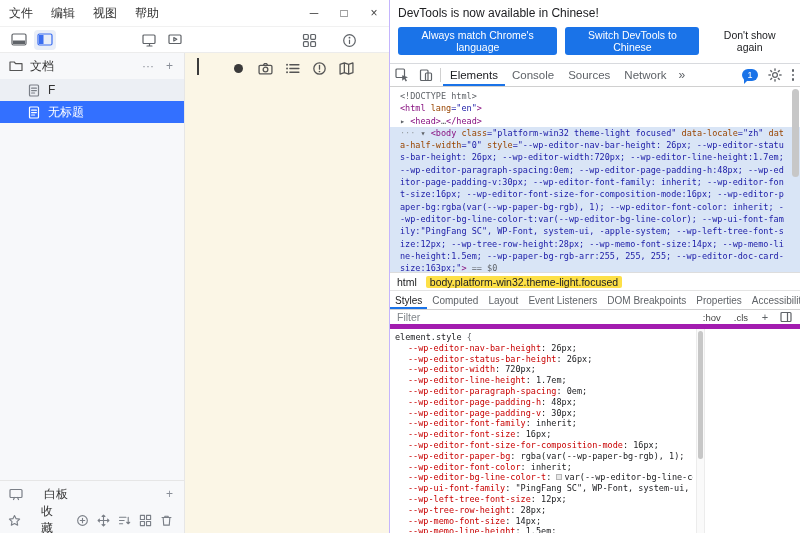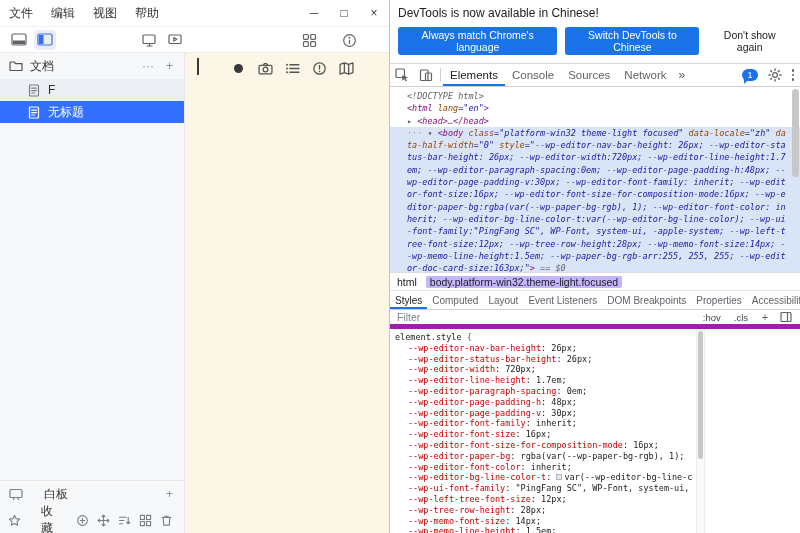--- a/index.html
+++ b/index.html
@@ -59,30 +59,30 @@
   .dt-tab { font-size:11.5px; color:#5f6368; padding:0 7px; height:100%; display:flex; align-items:center; }
   .dt-tab.active { color:#202124; box-shadow:inset 0 -2px 0 #1a73e8; }
   .dt-more { font-size:12px; color:#5f6368; padding:0 5px; }
   .dt-right { margin-left:auto; display:flex; align-items:center; gap:8px; padding-right:6px; }
   .issues-badge { position:relative; background:#1a73e8; color:#fff; font-size:9px; line-height:12px; height:12px; padding:0 5px; border-radius:6px; }
   .issues-badge::after { content:""; position:absolute; left:2px; bottom:-3px; border:3px solid transparent; border-top-color:#1a73e8; border-left-color:#1a73e8; }
   .kebab { display:flex; flex-direction:column; gap:2px; }
   .kebab i { width:2.5px; height:2.5px; background:#5f6368; border-radius:50%; }
 
   .dom-tree { flex:none; height:185px; position:relative; overflow:hidden; font-family:"DejaVu Sans Mono",monospace; font-size:8.5px; line-height:12.3px; padding-top:3px; color:#202124; }
-  .tree-line { padding:0 12px 0 17px; white-space:pre-wrap; word-break:break-all;font-style:italic; }
+  .tree-line { padding:0 12px 0 10px; white-space:pre-wrap; word-break:break-all; }
   .tree-line.selected { background:#d9e5f6; }
   .tk-tag { color:#881280; } .tk-attr { color:#994500; } .tk-val { color:#1a1aa6; }
   .tk-doctype { color:#5f6368; } .tk-arrow { color:#5f6368; } .tk-dots { color:#5f6368; }
   .tk-marker { color:#5f6368; } .tk-gutter { color:#9aa0a6; } .tk-plain { color:#202124; }
   .dom-scrollbar { position:absolute; right:1px; top:2px; bottom:2px; width:7px; }
   .dom-scrollbar .thumb { width:7px; height:88px; background:#c7c7c7; border-radius:4px; }
 
   .crumbs { flex:none; height:18px; border-top:1px solid #ddd; display:flex; align-items:center; gap:9px; padding:0 7px; font-size:10.5px; color:#202124; background:#fff; }
-  .crumb.selected { background:#c4b5fd; border-radius:2px; padding:0 4px; }
+  .crumb.selected { background:#fde047; border-radius:2px; padding:0 4px; }
 
   .pane-tabs { flex:none; height:20px; display:flex; align-items:center; border-top:1px solid #e4e4e4; border-bottom:1px solid #d0d0d0; font-size:10px; color:#5f6368; background:#fff; overflow:hidden; }
   .pane-tab { padding:0 5px; height:100%; display:flex; align-items:center; white-space:nowrap; }
   .pane-tab.active { color:#202124; box-shadow:inset 0 -2px 0 #1a73e8; }
 
   .filter-row { flex:none; height:19px; border-bottom:5px solid #a21caf; display:flex; align-items:center; padding:0 7px; gap:7px; }
   .filter-input { flex:1; border:none; outline:none; font-size:10.5px; color:#202124; font-family:inherit; background:transparent; }
   .filter-input::placeholder { color:#80868b; }
   .toggle-chip { font-size:9.5px; color:#444; padding:1px 3px; border-radius:2px; }
   .fr-icon { width:14px; height:14px; display:flex; align-items:center; justify-content:center; color:#5f6368; font-size:11px; }

